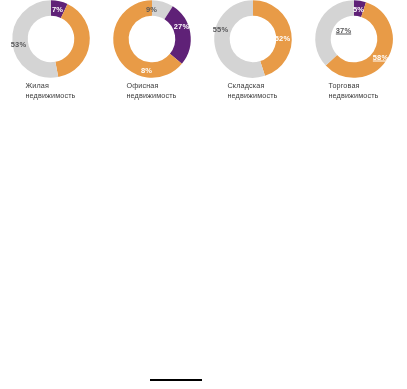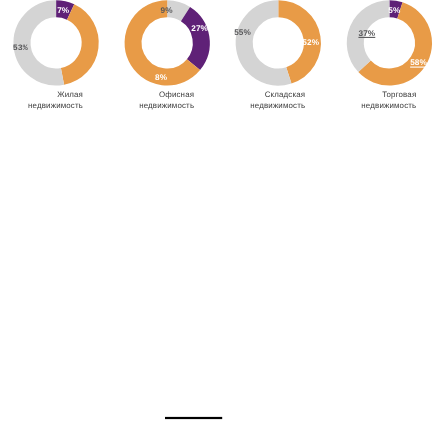--- a/index.html
+++ b/index.html
@@ -50,21 +50,21 @@
     letter-spacing: 0.1px;
     white-space: nowrap;
     transform: translate(-50%, -50%);
     pointer-events: none;
   }
   .pct-on-orange { color: #ffffff; }
   .pct-on-purple { color: #ffffff; }
   .pct-on-gray   { color: #58585a; }
   .caption {
     margin-top: 3px;
-    text-align: right;
+    text-align: left;
     font-size: 7.2px;
     color: #3b3b3b;
     line-height: 1.45;
     letter-spacing: 0.15px;
     white-space: pre-line;
   }
   #bottom-rule {
     position: absolute;
     left: 150px;
     top: 379px;
@@ -79,21 +79,21 @@
 <div id="charts-row">
     <div class="chart-cell">
       <div class="donut-wrap">
         <svg class="donut-svg" width="92" height="78" viewBox="0 0 92 78">
           <path d="M 46 8 A 31 31 0 0 1 59.199158038517254 10.950361373553395" fill="none" stroke="#5F2177" stroke-width="15.5"></path>
           <path d="M 59.199158038517254 10.950361373553395 A 31 31 0 0 1 51.80882075215747 69.45090477258935" fill="none" stroke="#E89B47" stroke-width="15.5"></path>
           <path d="M 51.80882075215747 69.45090477258935 A 31 31 0 1 1 45.99999999999999 8" fill="none" stroke="#D4D4D4" stroke-width="15.5"></path>
         </svg>
         <span class="pct-label pct-on-purple" style="left: 53px; top: 9px;">7%</span>
         <span class="pct-label pct-on-orange" style="left: 78px; top: 56px; margin-top: 40px;">40%</span>
-        <span class="pct-label pct-on-gray" style="left: 14px; top: 44px; font-family: Liberation Mono, monospace;">53%</span>
+        <span class="pct-label pct-on-gray" style="left: 14px; top: 44px;">53%</span>
       </div>
       <div class="caption">Жилая
 недвижимость</div>
     </div>
     <div class="chart-cell">
       <div class="donut-wrap">
         <svg class="donut-svg" width="92" height="78" viewBox="0 0 92 78">
           <path d="M 46 8 A 31 31 0 0 1 62.610630644348895 12.825834309437532" fill="none" stroke="#D4D4D4" stroke-width="15.5"></path>
           <path d="M 62.610630644348895 12.825834309437532 A 31 31 0 0 1 69.88591052604947 58.760143682209375" fill="none" stroke="#5F2177" stroke-width="15.5"></path>
           <path d="M 69.88591052604947 58.760143682209375 A 31 31 0 1 1 45.99999999999999 8" fill="none" stroke="#E89B47" stroke-width="15.5"></path>
@@ -119,19 +119,19 @@
     </div>
     <div class="chart-cell">
       <div class="donut-wrap">
         <svg class="donut-svg" width="92" height="78" viewBox="0 0 92 78">
           <path d="M 46 8 A 31 31 0 0 1 55.579526825623375 9.51724799485024" fill="none" stroke="#5F2177" stroke-width="15.5"></path>
           <path d="M 55.579526825623375 9.51724799485024 A 31 31 0 1 1 23.40197254993625 60.22096028378935" fill="none" stroke="#E89B47" stroke-width="15.5"></path>
           <path d="M 23.40197254993625 60.22096028378935 A 31 31 0 0 1 45.99999999999999 8" fill="none" stroke="#D4D4D4" stroke-width="15.5"></path>
         </svg>
         <span class="pct-label pct-on-purple" style="left: 51px; top: 9px;">5%</span>
         <span class="pct-label pct-on-orange" style="left: 73px; top: 57px; text-decoration: underline;">58%</span>
-        <span class="pct-label pct-on-gray" style="left: 26px; top: 30px; text-decoration: underline;">37%</span>
+        <span class="pct-label pct-on-gray" style="left: 36px; top: 30px; text-decoration: underline;">37%</span>
       </div>
       <div class="caption">Торговая
 недвижимость</div>
     </div>
   </div>
 <div id="bottom-rule"></div>
 
 </body></html>

